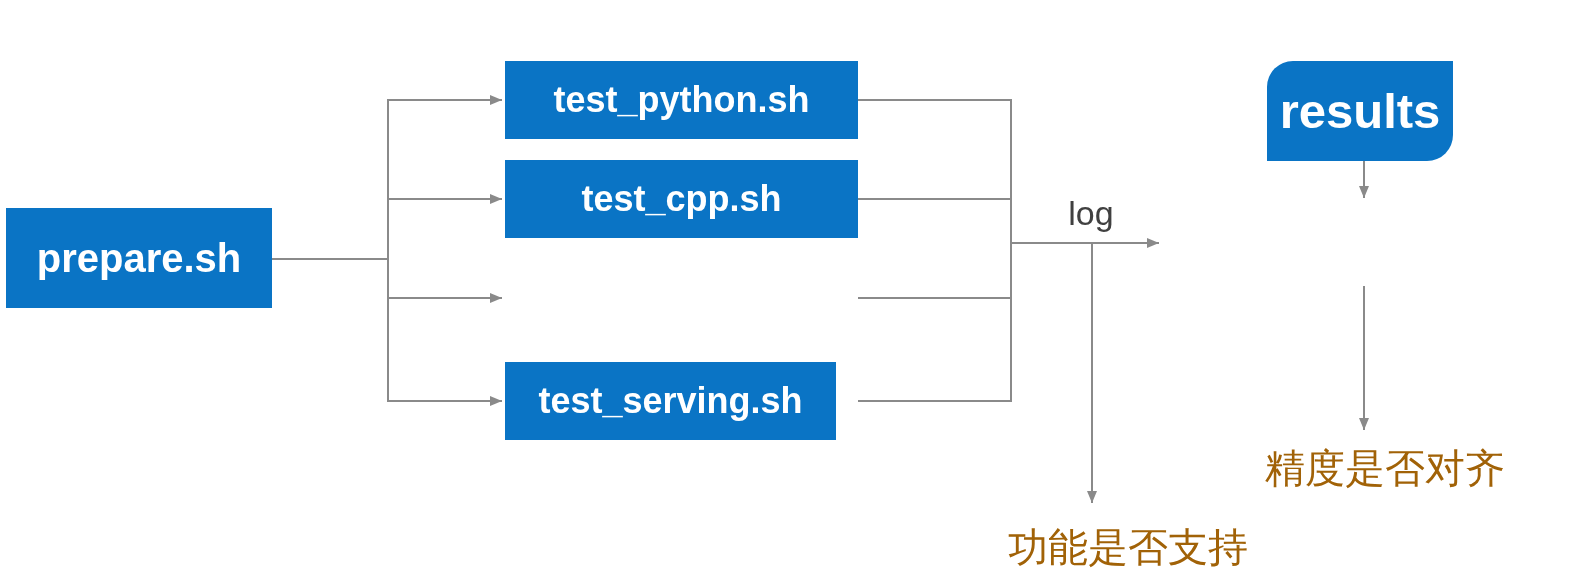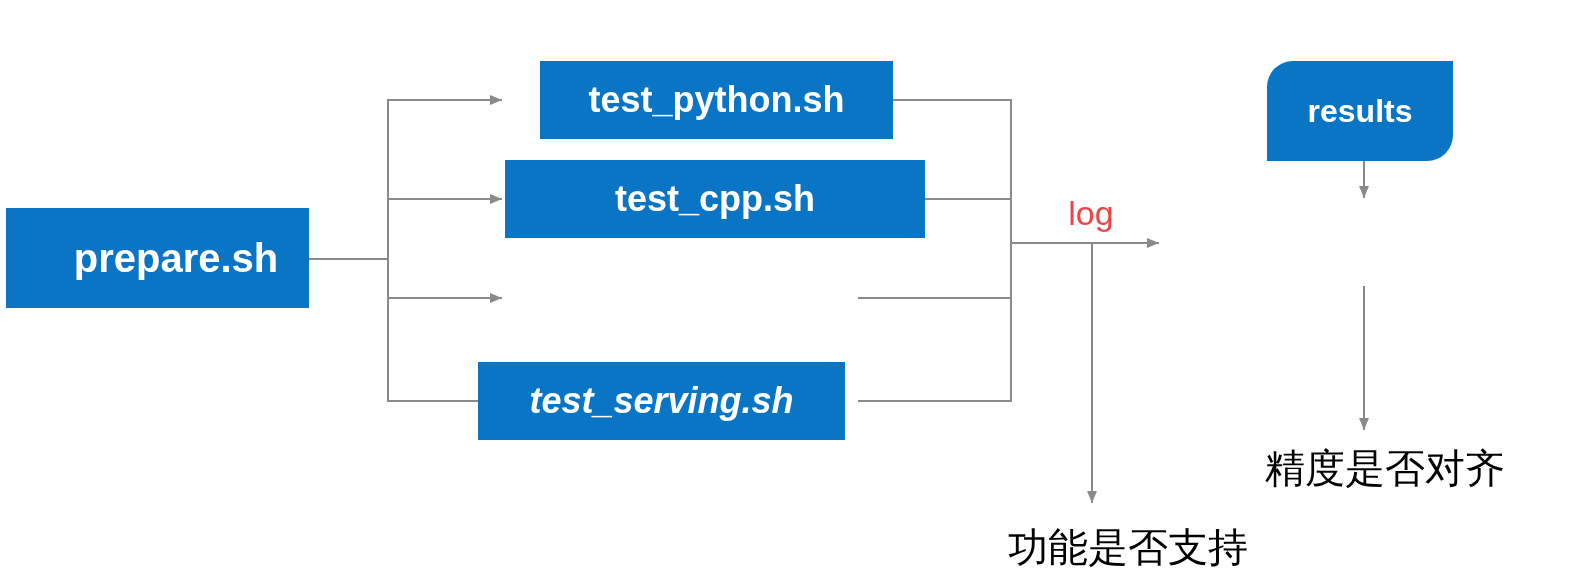--- a/index.html
+++ b/index.html
@@ -22,40 +22,40 @@
     background: #0a74c5;
     color: #ffffff;
     font-weight: bold;
     display: flex;
     align-items: center;
     justify-content: center;
     text-align: center;
     white-space: nowrap;
     letter-spacing: 0px;
   }
-  .n-prepare  { left: 6px;    top: 208px; width: 266px; height: 100px; font-size: 40px; padding-left: 37px; }
-  .n-python   { left: 505px;  top: 61px;  width: 353px; height: 78px;  font-size: 36px; margin-left: 35px; }
-  .n-cpp      { left: 505px;  top: 160px; width: 420px; height: 78px;  font-size: 36px; }
+  .n-prepare  { left: 6px;    top: 208px; width: 266px; height: 100px; font-size: 40px; }
+  .n-python   { left: 505px;  top: 61px;  width: 353px; height: 78px;  font-size: 36px; }
+  .n-cpp      { left: 505px;  top: 160px; width: 353px; height: 78px;  font-size: 36px; }
   .n-lite     { left: 505px;  top: 259px; width: 353px; height: 78px;  font-size: 36px; }
-  .n-serving  { left: 478px;  top: 362px; width: 367px; height: 78px;  font-size: 36px; font-style: italic; }
-  .n-results  { left: 1267px; top: 61px;  width: 186px; height: 100px; font-size: 32px;
+  .n-serving  { left: 505px;  top: 362px; width: 331px; height: 78px;  font-size: 36px; }
+  .n-results  { left: 1267px; top: 61px;  width: 186px; height: 100px; font-size: 49px;
                 border-radius: 26px 0 26px 0; }
   .n-compare  { left: 1162px; top: 201px; width: 411px; height: 85px;  font-size: 38px; }
   .edge-label {
     position: absolute;
     left: 1041px; top: 196px;
     width: 100px;
     text-align: center;
     font-size: 34px;
     line-height: 1;
-    color: #ef4444;
+    color: #404040;
   }
   .outcome {
     position: absolute;
-    color: #000000;
+    color: #a16207;
     font-size: 40px;
     line-height: 1;
     text-align: center;
     white-space: nowrap;
   }
   .o-accuracy      { left: 1245px; top: 448px; width: 280px; }
   .o-functionality { left: 980px;  top: 518px; width: 296px; margin-top: 9px; }
 </style>
 </head>
 <body>

